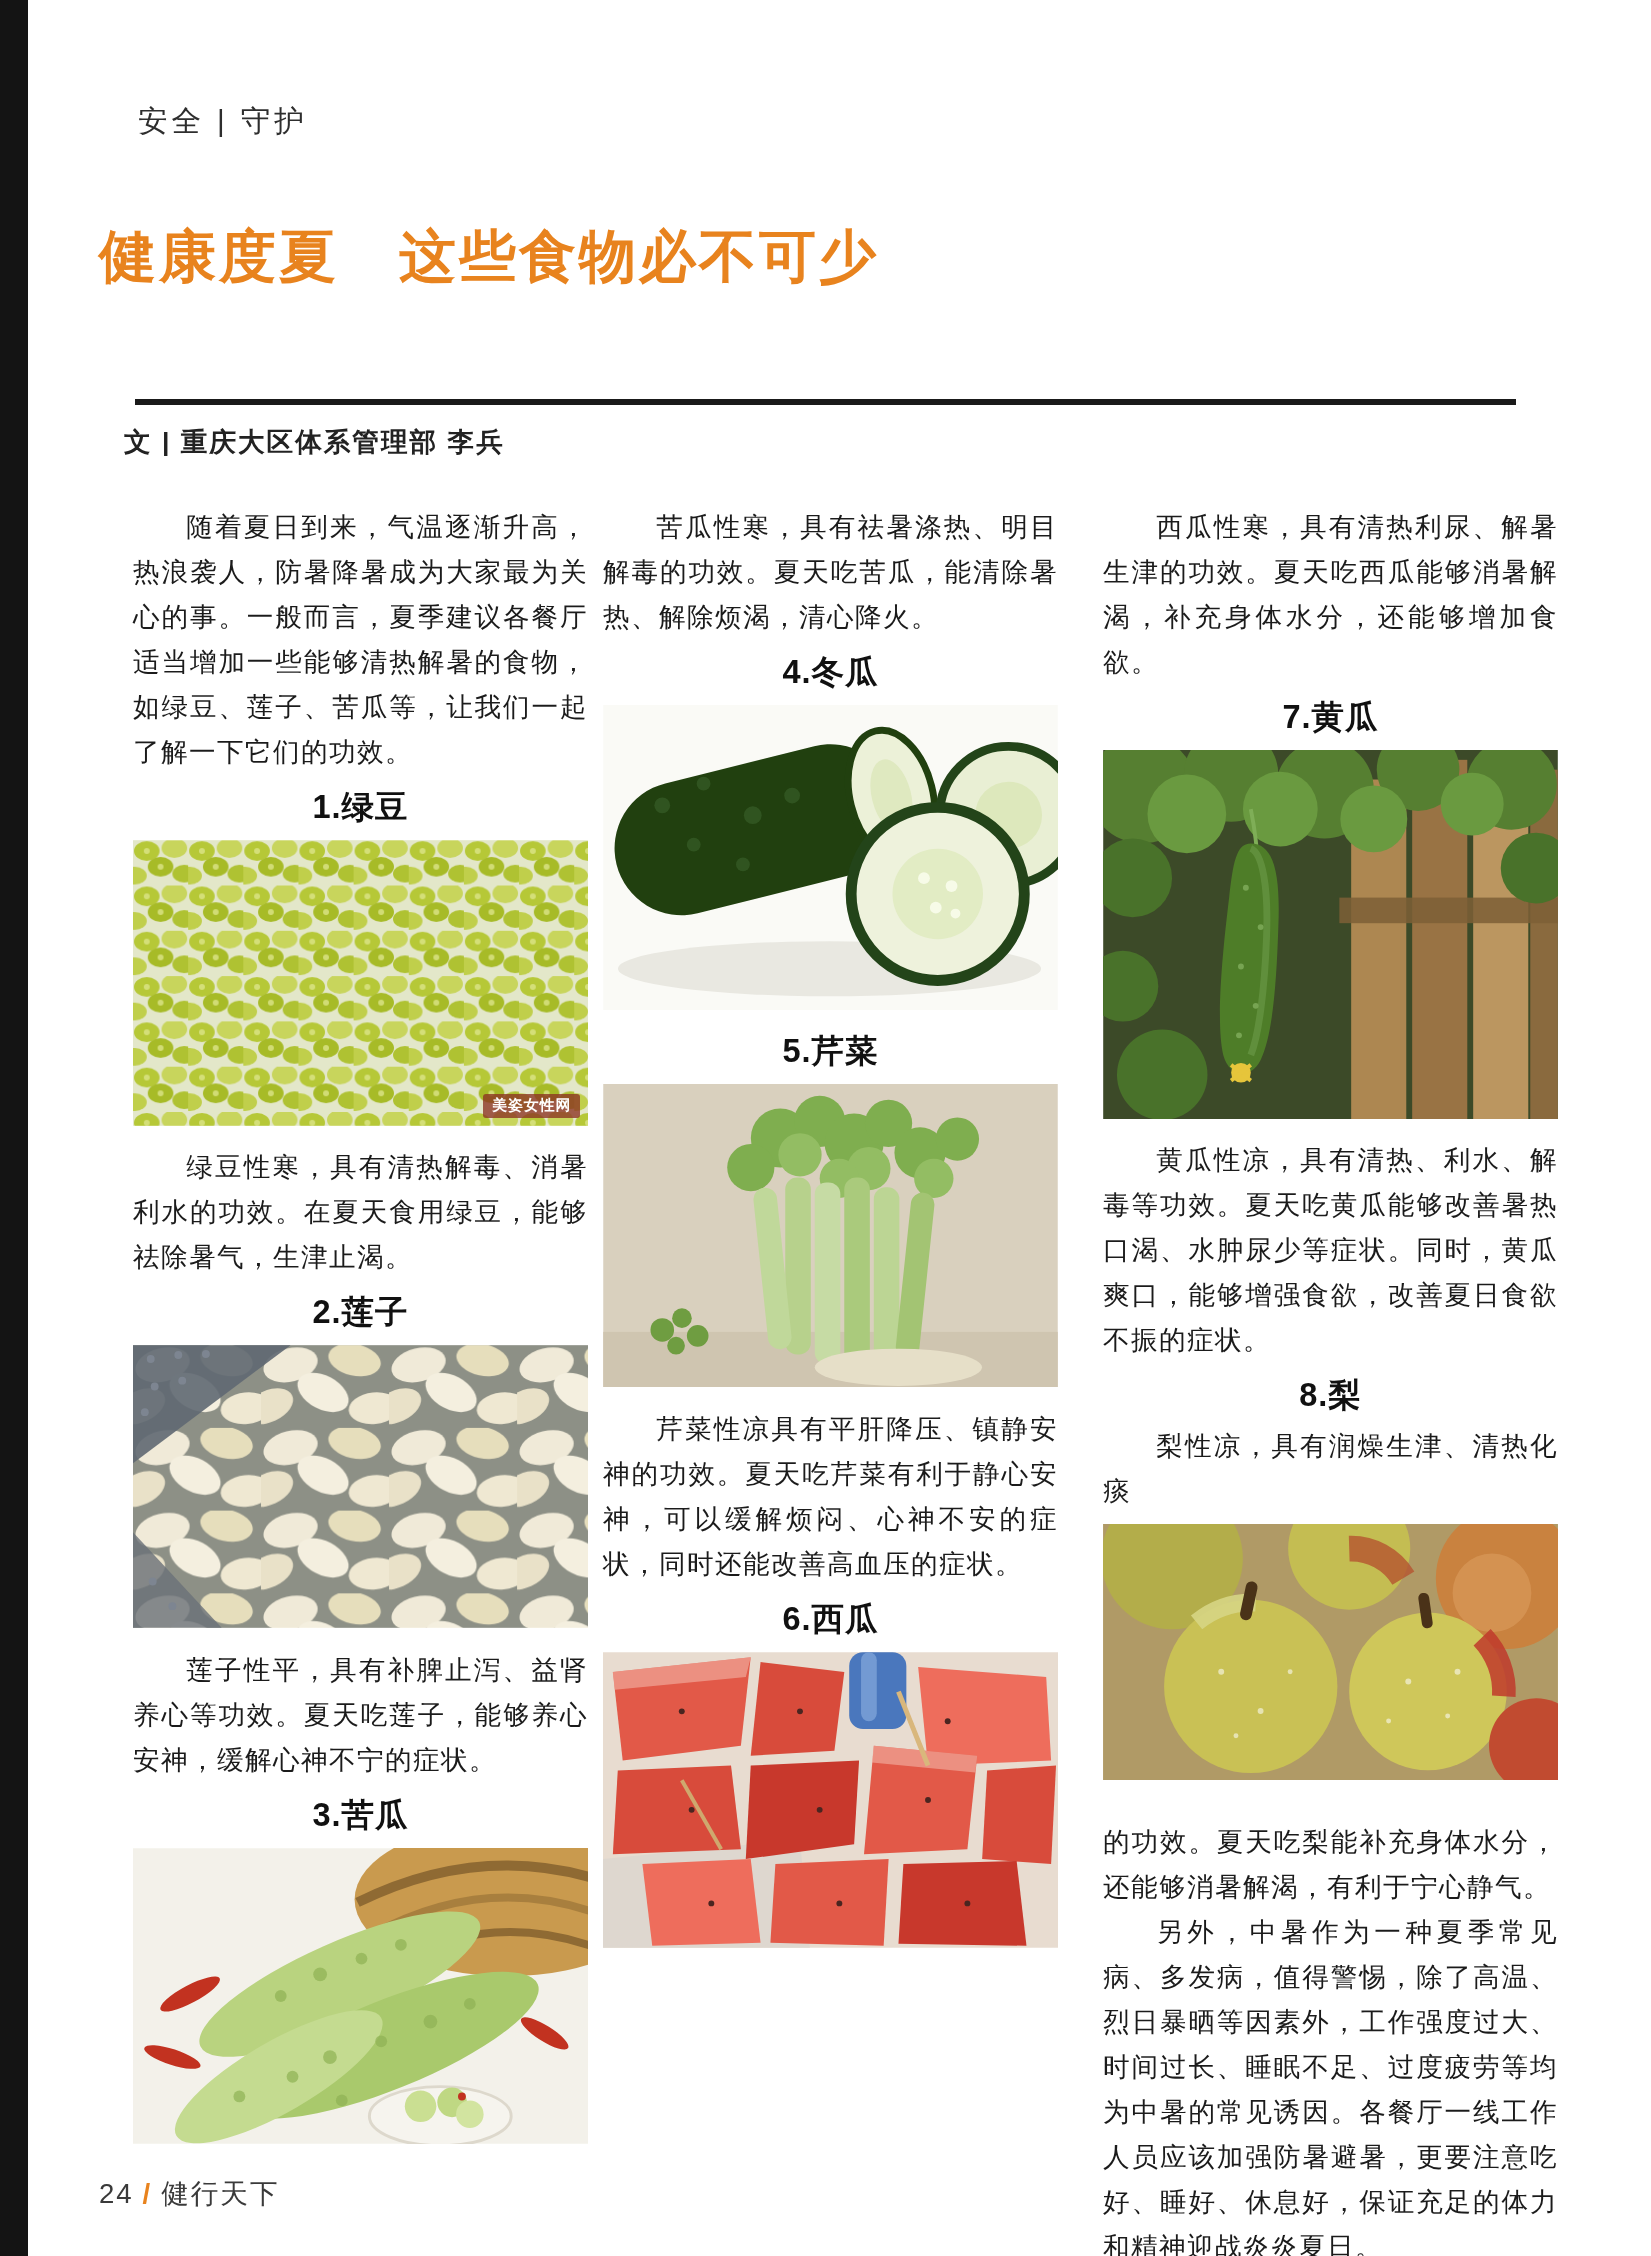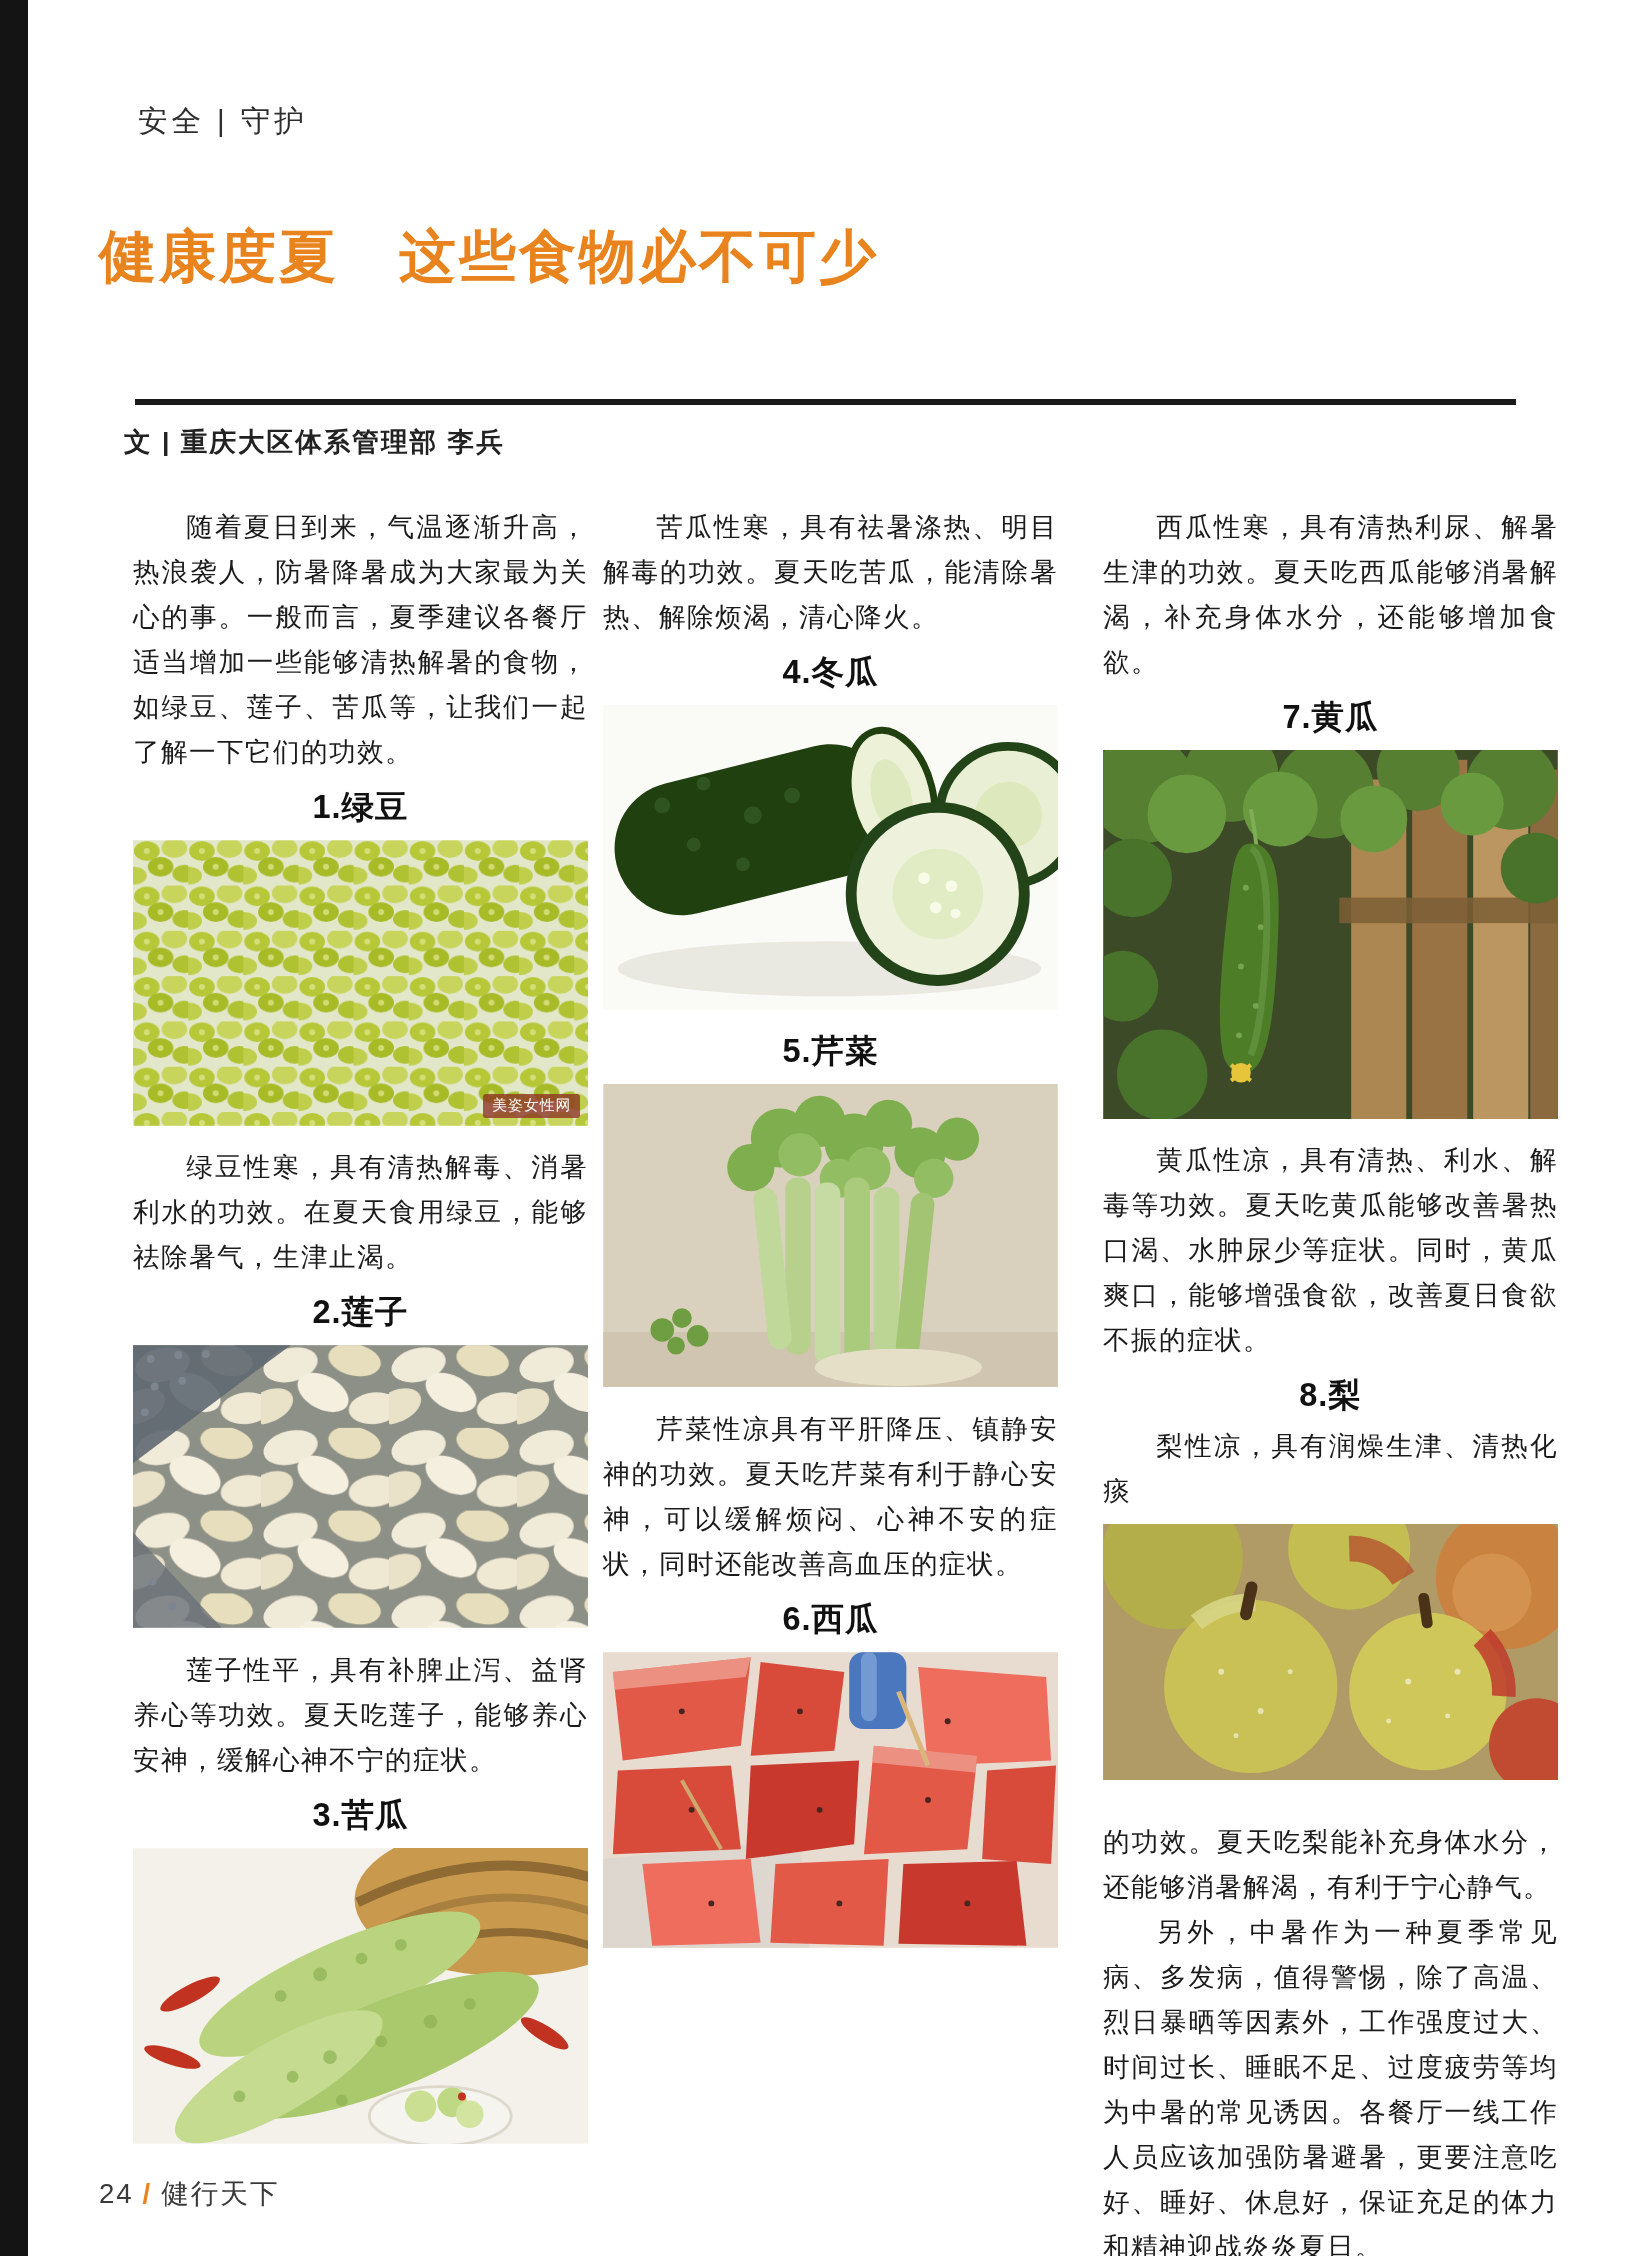--- a/index.html
+++ b/index.html
@@ -29,21 +29,21 @@
   }
   .col-1{left:97px;margin-left:36px;}
   .col-2{left:603px;}
   .col-3{left:1103px;}
   .col p{margin:0;text-indent:2em;}
   .col p.noindent{text-indent:0;margin-top:40px;}
   .sec-h{
     margin:9.9px 0 5.9px 0;font-size:32.5px;font-weight:bold;text-align:center;color:#111;
     font-family:"Liberation Sans","DejaVu Sans",sans-serif;letter-spacing:1px;line-height:45px;
   }
-  figure.photo{margin:9.9px 0 19.7px 0;position:relative;width:455px;overflow:hidden;}
+  figure.photo{margin:9.9px 0 19.7px 0;position:relative;width:455px;overflow:hidden;font-weight:bold;}
   figure.photo svg{display:block;}
   .wm{
     position:absolute;right:7.9px;bottom:7.9px;font-size:14.8px;line-height:21.7px;color:#fff;
     background:rgba(140,50,35,.78);padding:1px 8.9px;border-radius:3px;letter-spacing:1px;
     font-family:"Liberation Sans","DejaVu Sans",sans-serif;
   }
   .footer{
     position:absolute;left:99px;top:2175px;font-size:27.6px;color:#3a3a3a;
     font-family:"Liberation Sans","DejaVu Sans",sans-serif;letter-spacing:2px;
   }

